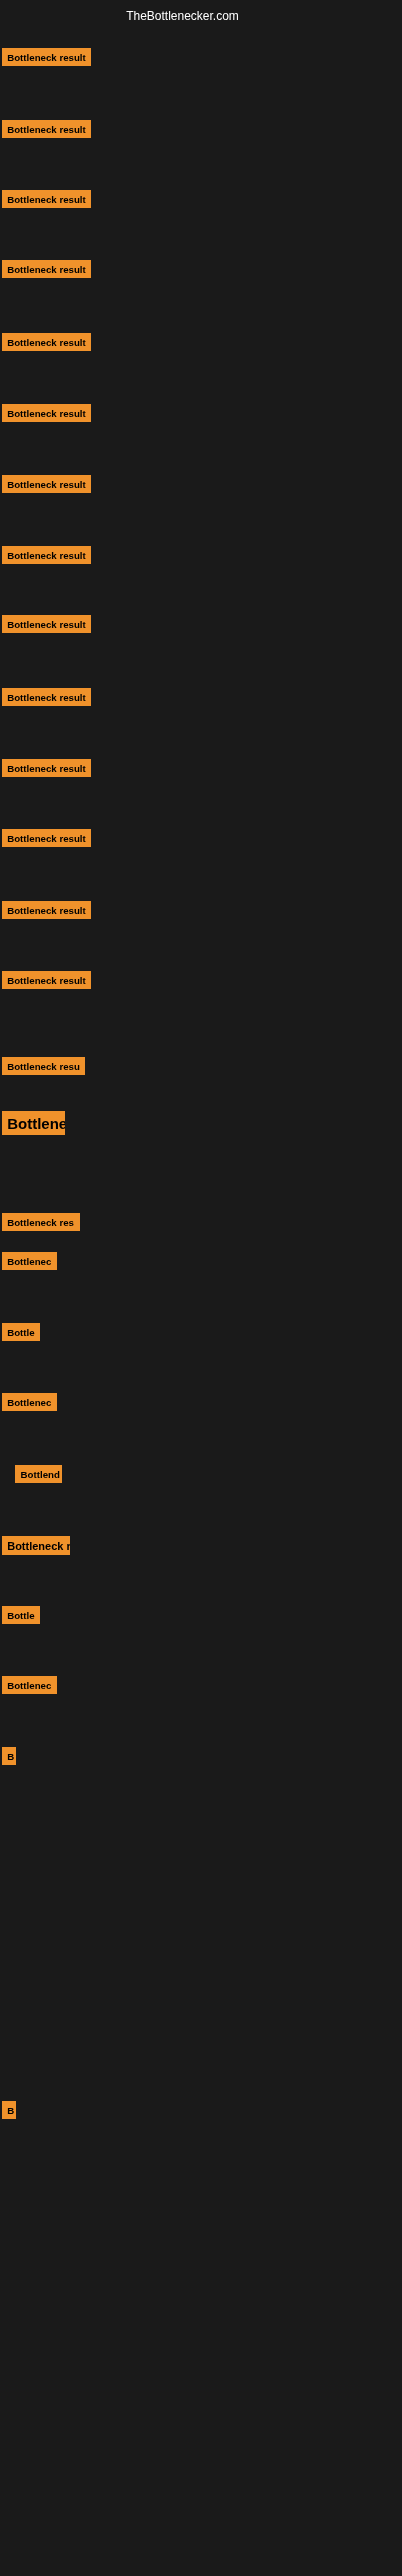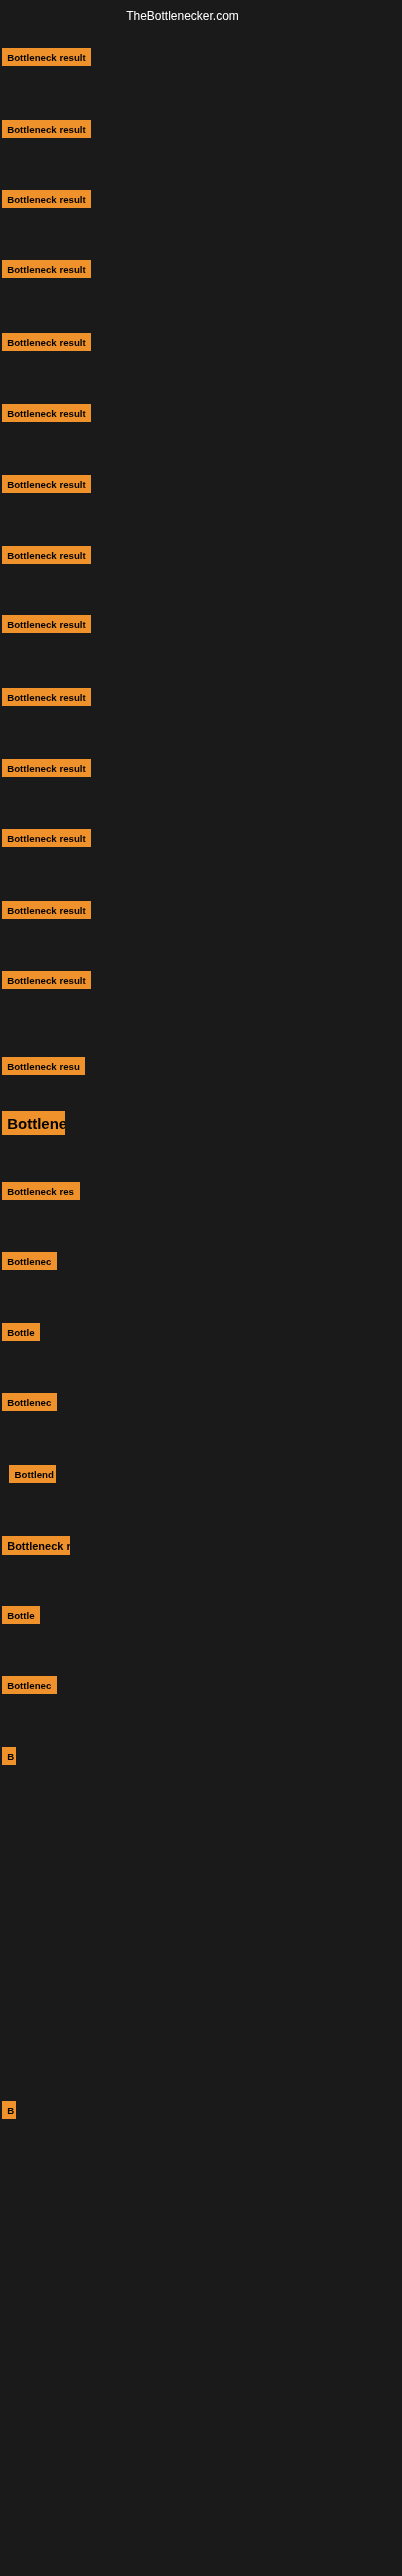--- a/index.html
+++ b/index.html
@@ -37,24 +37,24 @@
     <div style="position: absolute; top: 473px; left: 1.6px; padding: 2.4px 0px;"><span style="background-color: rgb(240, 146, 43); color: rgb(0, 0, 0); font-size: 9.7px; font-weight: bold; font-family: Arial, sans-serif; padding: 3.2px 5.6px; display: inline-block; white-space: nowrap; overflow: hidden; max-width: 101px;">Bottleneck result</span></div>
     <div style="position: absolute; top: 544px; left: 1.6px; padding: 2.4px 0px;"><span style="background-color: rgb(240, 146, 43); color: rgb(0, 0, 0); font-size: 9.7px; font-weight: bold; font-family: Arial, sans-serif; padding: 3.2px 5.6px; display: inline-block; white-space: nowrap; overflow: hidden; max-width: 101px;">Bottleneck result</span></div>
     <div style="position: absolute; top: 613px; left: 1.6px; padding: 2.4px 0px;"><span style="background-color: rgb(240, 146, 43); color: rgb(0, 0, 0); font-size: 9.7px; font-weight: bold; font-family: Arial, sans-serif; padding: 3.2px 5.6px; display: inline-block; white-space: nowrap; overflow: hidden; max-width: 101px;">Bottleneck result</span></div>
     <div style="position: absolute; top: 686px; left: 1.6px; padding: 2.4px 0px;"><span style="background-color: rgb(240, 146, 43); color: rgb(0, 0, 0); font-size: 9.7px; font-weight: bold; font-family: Arial, sans-serif; padding: 3.2px 5.6px; display: inline-block; white-space: nowrap; overflow: hidden; max-width: 101px;">Bottleneck result</span></div>
     <div style="position: absolute; top: 757px; left: 1.6px; padding: 2.4px 0px;"><span style="background-color: rgb(240, 146, 43); color: rgb(0, 0, 0); font-size: 9.7px; font-weight: bold; font-family: Arial, sans-serif; padding: 3.2px 5.6px; display: inline-block; white-space: nowrap; overflow: hidden; max-width: 101px;">Bottleneck result</span></div>
     <div style="position: absolute; top: 827px; left: 1.6px; padding: 2.4px 0px;"><span style="background-color: rgb(240, 146, 43); color: rgb(0, 0, 0); font-size: 9.7px; font-weight: bold; font-family: Arial, sans-serif; padding: 3.2px 5.6px; display: inline-block; white-space: nowrap; overflow: hidden; max-width: 101px;">Bottleneck result</span></div>
     <div style="position: absolute; top: 899px; left: 1.6px; padding: 2.4px 0px;"><span style="background-color: rgb(240, 146, 43); color: rgb(0, 0, 0); font-size: 9.7px; font-weight: bold; font-family: Arial, sans-serif; padding: 3.2px 5.6px; display: inline-block; white-space: nowrap; overflow: hidden; max-width: 101px;">Bottleneck result</span></div>
     <div style="position: absolute; top: 969px; left: 1.6px; padding: 2.4px 0px;"><span style="background-color: rgb(240, 146, 43); color: rgb(0, 0, 0); font-size: 9.7px; font-weight: bold; font-family: Arial, sans-serif; padding: 3.2px 5.6px; display: inline-block; white-space: nowrap; overflow: hidden; max-width: 101px;">Bottleneck result</span></div>
     <div style="position: absolute; top: 1039px; left: 1.6px; padding: 2.4px 0px;"><span style="background-color: rgb(240, 146, 43); color: rgb(0, 0, 0); font-size: 9.7px; font-weight: bold; font-family: Arial, sans-serif; padding: 3.2px 5.6px; display: inline-block; white-space: nowrap; overflow: hidden; max-width: 89px; margin-top: 16px;">Bottleneck resu</span></div>
     <div style="position: absolute; top: 1109px; left: 1.6px; padding: 2.4px 0px;"><span style="background-color: rgb(240, 146, 43); color: rgb(0, 0, 0); font-size: 15px; font-weight: bold; font-family: Arial, sans-serif; padding: 3.2px 5.6px; display: inline-block; white-space: nowrap; overflow: hidden; max-width: 63px;">Bottleneck</span></div>
-    <div style="position: absolute; top: 1180px; left: 1.6px; padding: 2.4px 0px;"><span style="background-color: rgb(240, 146, 43); color: rgb(0, 0, 0); font-size: 9.7px; font-weight: bold; font-family: Arial, sans-serif; padding: 3.2px 5.6px; display: inline-block; white-space: nowrap; overflow: hidden; max-width: 82px;">Bottleneck res</span></div>
+    <div style="position: absolute; top: 1180px; left: 1.6px; padding: 2.4px 0px;"><span style="background-color: rgb(240, 146, 43); color: rgb(0, 0, 0); font-size: 9.7px; font-weight: bold; font-family: Arial, sans-serif; padding: 3.2px 5.6px; display: inline-block; white-space: nowrap; overflow: hidden; max-width: 82px; margin-top: 31px;">Bottleneck res</span></div>
     <div style="position: absolute; top: 1250px; left: 1.6px; padding: 2.4px 0px;"><span style="background-color: rgb(240, 146, 43); color: rgb(0, 0, 0); font-size: 9.7px; font-weight: bold; font-family: Arial, sans-serif; padding: 3.2px 5.6px; display: inline-block; white-space: nowrap; overflow: hidden; max-width: 56px;">Bottlenec</span></div>
     <div style="position: absolute; top: 1321px; left: 1.6px; padding: 2.4px 0px;"><span style="background-color: rgb(240, 146, 43); color: rgb(0, 0, 0); font-size: 9.7px; font-weight: bold; font-family: Arial, sans-serif; padding: 3.2px 5.6px; display: inline-block; white-space: nowrap; overflow: hidden; max-width: 40px;">Bottle</span></div>
     <div style="position: absolute; top: 1391px; left: 1.6px; padding: 2.4px 0px;"><span style="background-color: rgb(240, 146, 43); color: rgb(0, 0, 0); font-size: 9.7px; font-weight: bold; font-family: Arial, sans-serif; padding: 3.2px 5.6px; display: inline-block; white-space: nowrap; overflow: hidden; max-width: 56px;">Bottlenec</span></div>
-    <div style="position: absolute; top: 1463px; left: 9px; padding: 2.4px 0px;"><span style="background-color: rgb(240, 146, 43); color: rgb(0, 0, 0); font-size: 9.7px; font-weight: bold; font-family: Arial, sans-serif; padding: 3.2px 5.6px; display: inline-block; white-space: nowrap; overflow: hidden; max-width: 47px;">Bottlend</span></div>
+    <div style="position: absolute; top: 1463px; left: 15px; padding: 2.4px 0px;"><span style="background-color: rgb(240, 146, 43); color: rgb(0, 0, 0); font-size: 9.7px; font-weight: bold; font-family: Arial, sans-serif; padding: 3.2px 5.6px; display: inline-block; white-space: nowrap; overflow: hidden; max-width: 47px;">Bottlend</span></div>
     <div style="position: absolute; top: 1534px; left: 1.6px; padding: 2.4px 0px;"><span style="background-color: rgb(240, 146, 43); color: rgb(0, 0, 0); font-size: 11px; font-weight: bold; font-family: Arial, sans-serif; padding: 3.2px 5.6px; display: inline-block; white-space: nowrap; overflow: hidden; max-width: 68px;">Bottleneck r</span></div>
     <div style="position: absolute; top: 1604px; left: 1.6px; padding: 2.4px 0px;"><span style="background-color: rgb(240, 146, 43); color: rgb(0, 0, 0); font-size: 9.7px; font-weight: bold; font-family: Arial, sans-serif; padding: 3.2px 5.6px; display: inline-block; white-space: nowrap; overflow: hidden; max-width: 40px;">Bottle</span></div>
     <div style="position: absolute; top: 1674px; left: 1.6px; padding: 2.4px 0px;"><span style="background-color: rgb(240, 146, 43); color: rgb(0, 0, 0); font-size: 9.7px; font-weight: bold; font-family: Arial, sans-serif; padding: 3.2px 5.6px; display: inline-block; white-space: nowrap; overflow: hidden; max-width: 56px;">Bottlenec</span></div>
     <div style="position: absolute; top: 1745px; left: 1.6px; padding: 2.4px 0px;"><span style="background-color: rgb(240, 146, 43); color: rgb(0, 0, 0); font-size: 9.7px; font-weight: bold; font-family: Arial, sans-serif; padding: 3.2px 5.6px; display: inline-block; white-space: nowrap; overflow: hidden; max-width: 14.5px;">B</span></div>
     <div style="position: absolute; top: 2099px; left: 1.6px; padding: 2.4px 0px;"><span style="background-color: rgb(240, 146, 43); color: rgb(0, 0, 0); font-size: 9.7px; font-weight: bold; font-family: Arial, sans-serif; padding: 3.2px 5.6px; display: inline-block; white-space: nowrap; overflow: hidden; max-width: 14.5px;">B</span></div>
   </div>
 
 
 </body></html>

